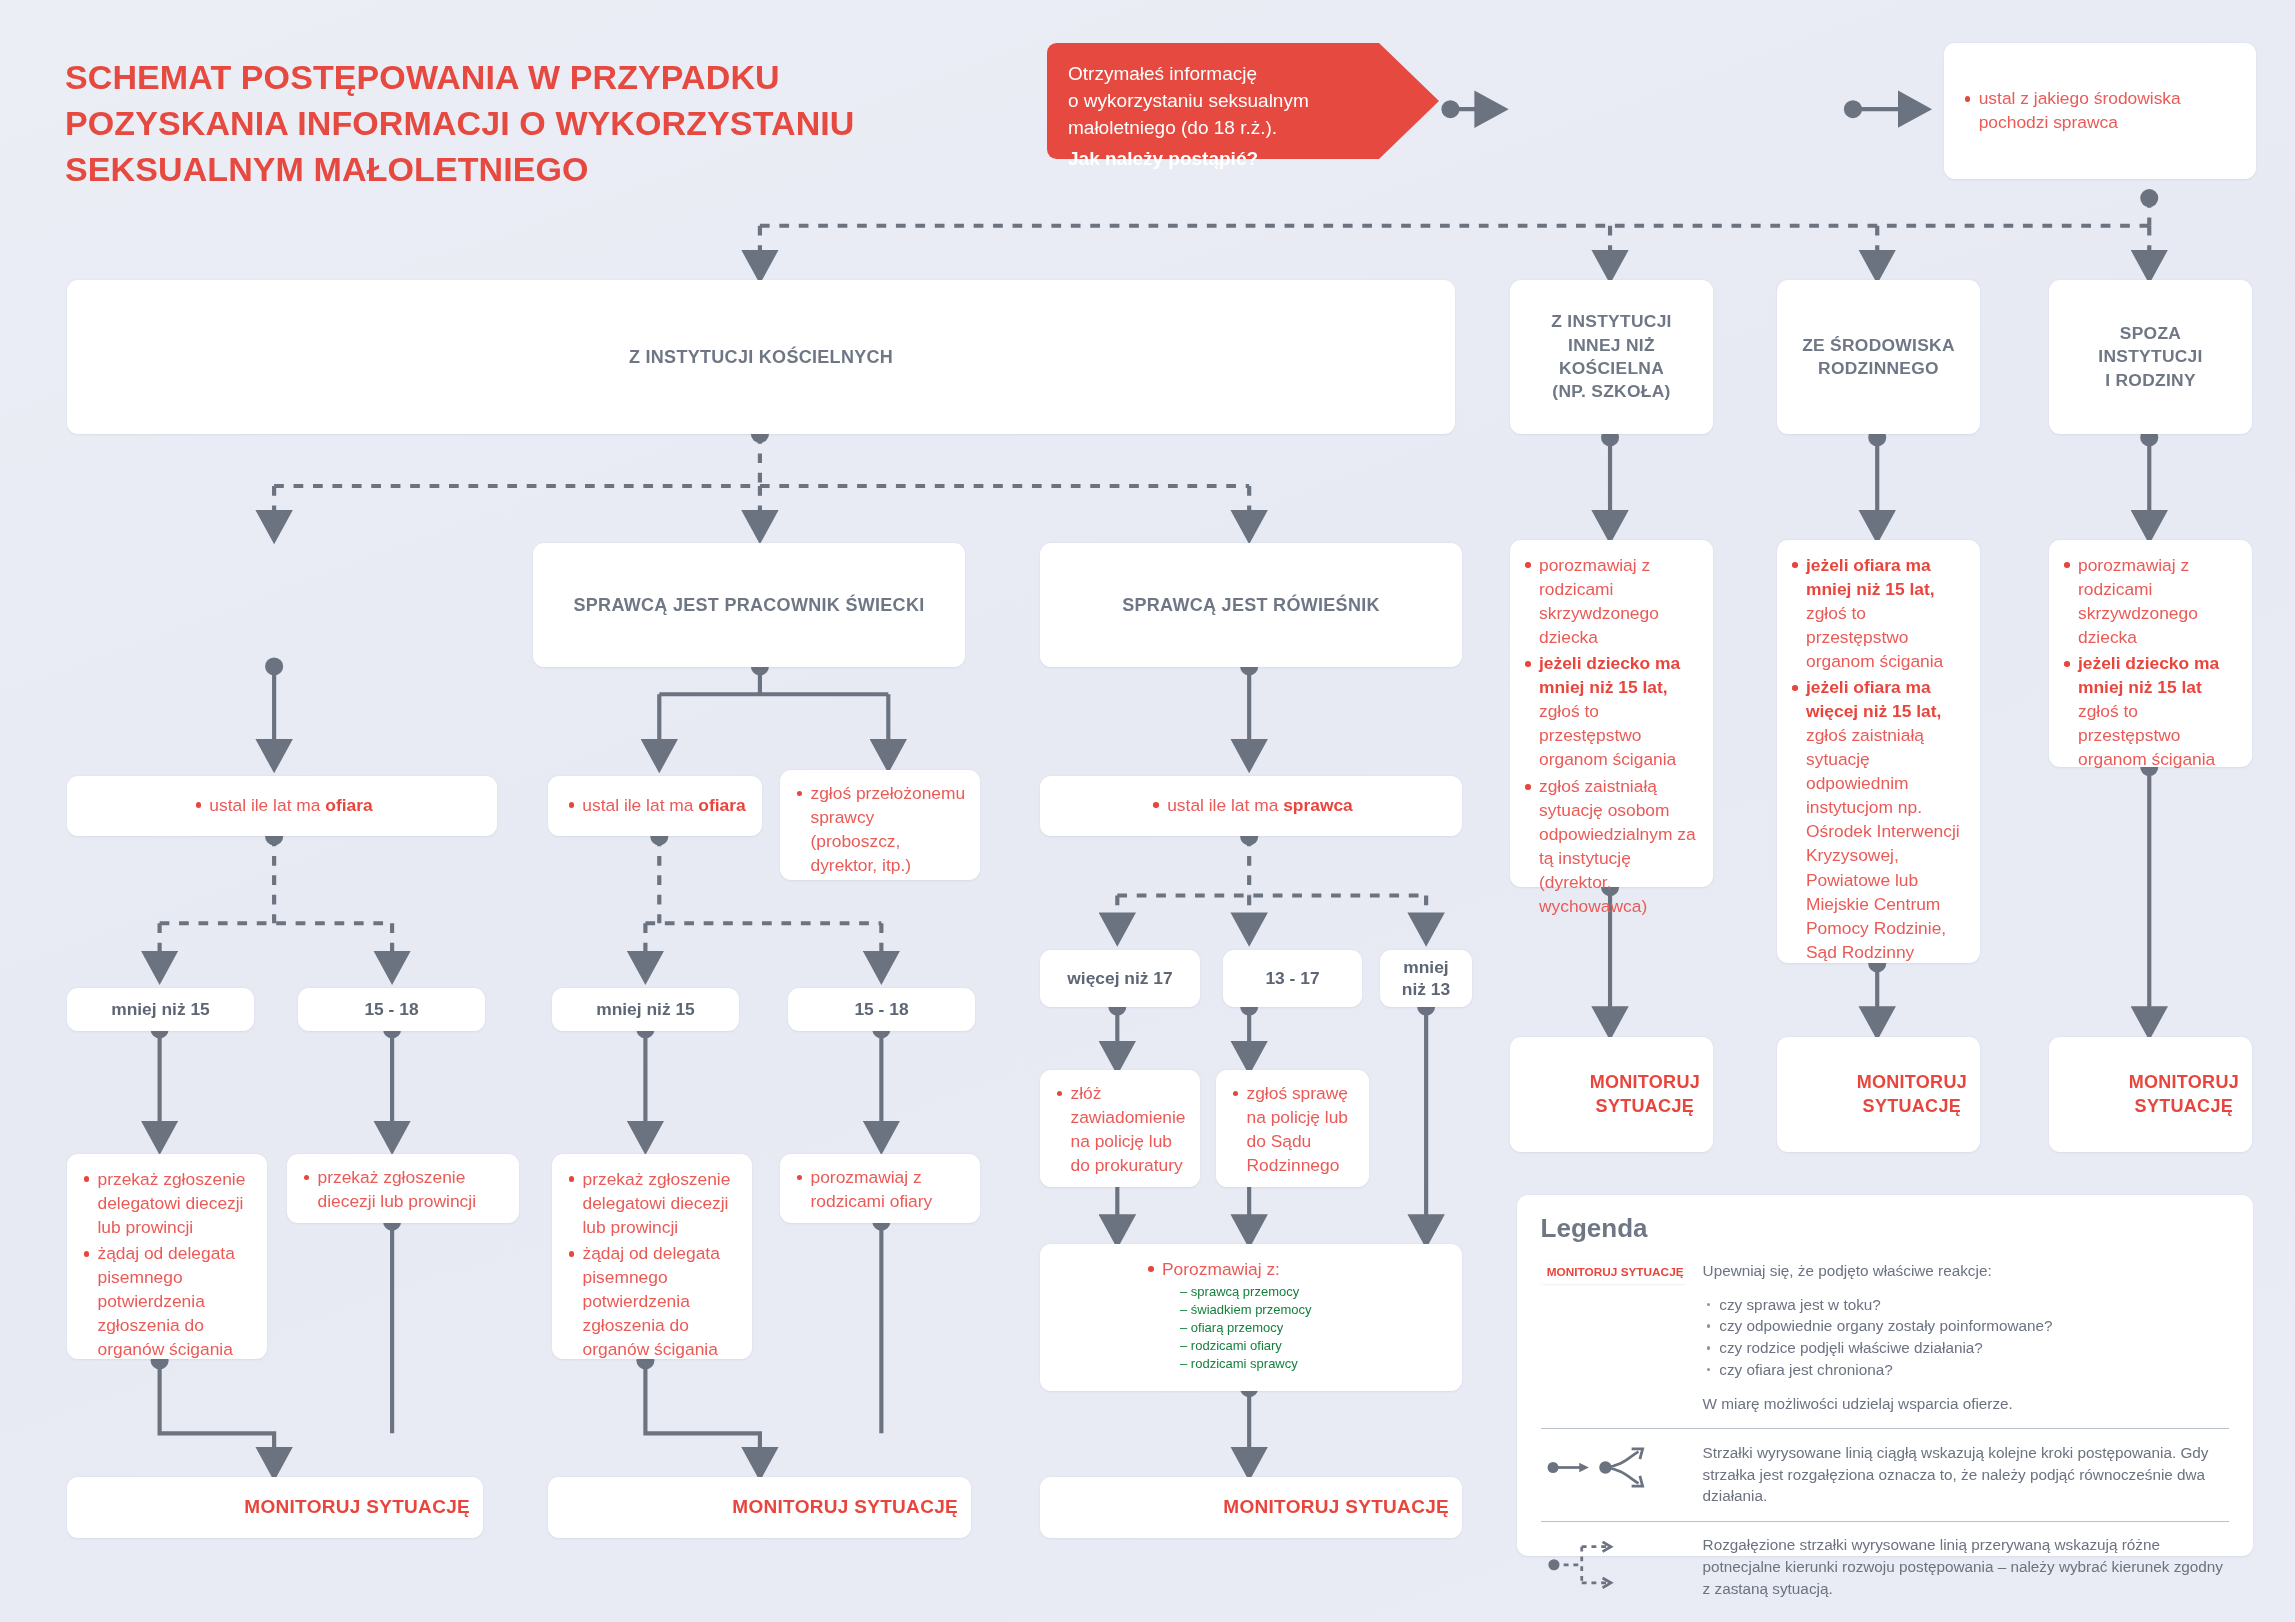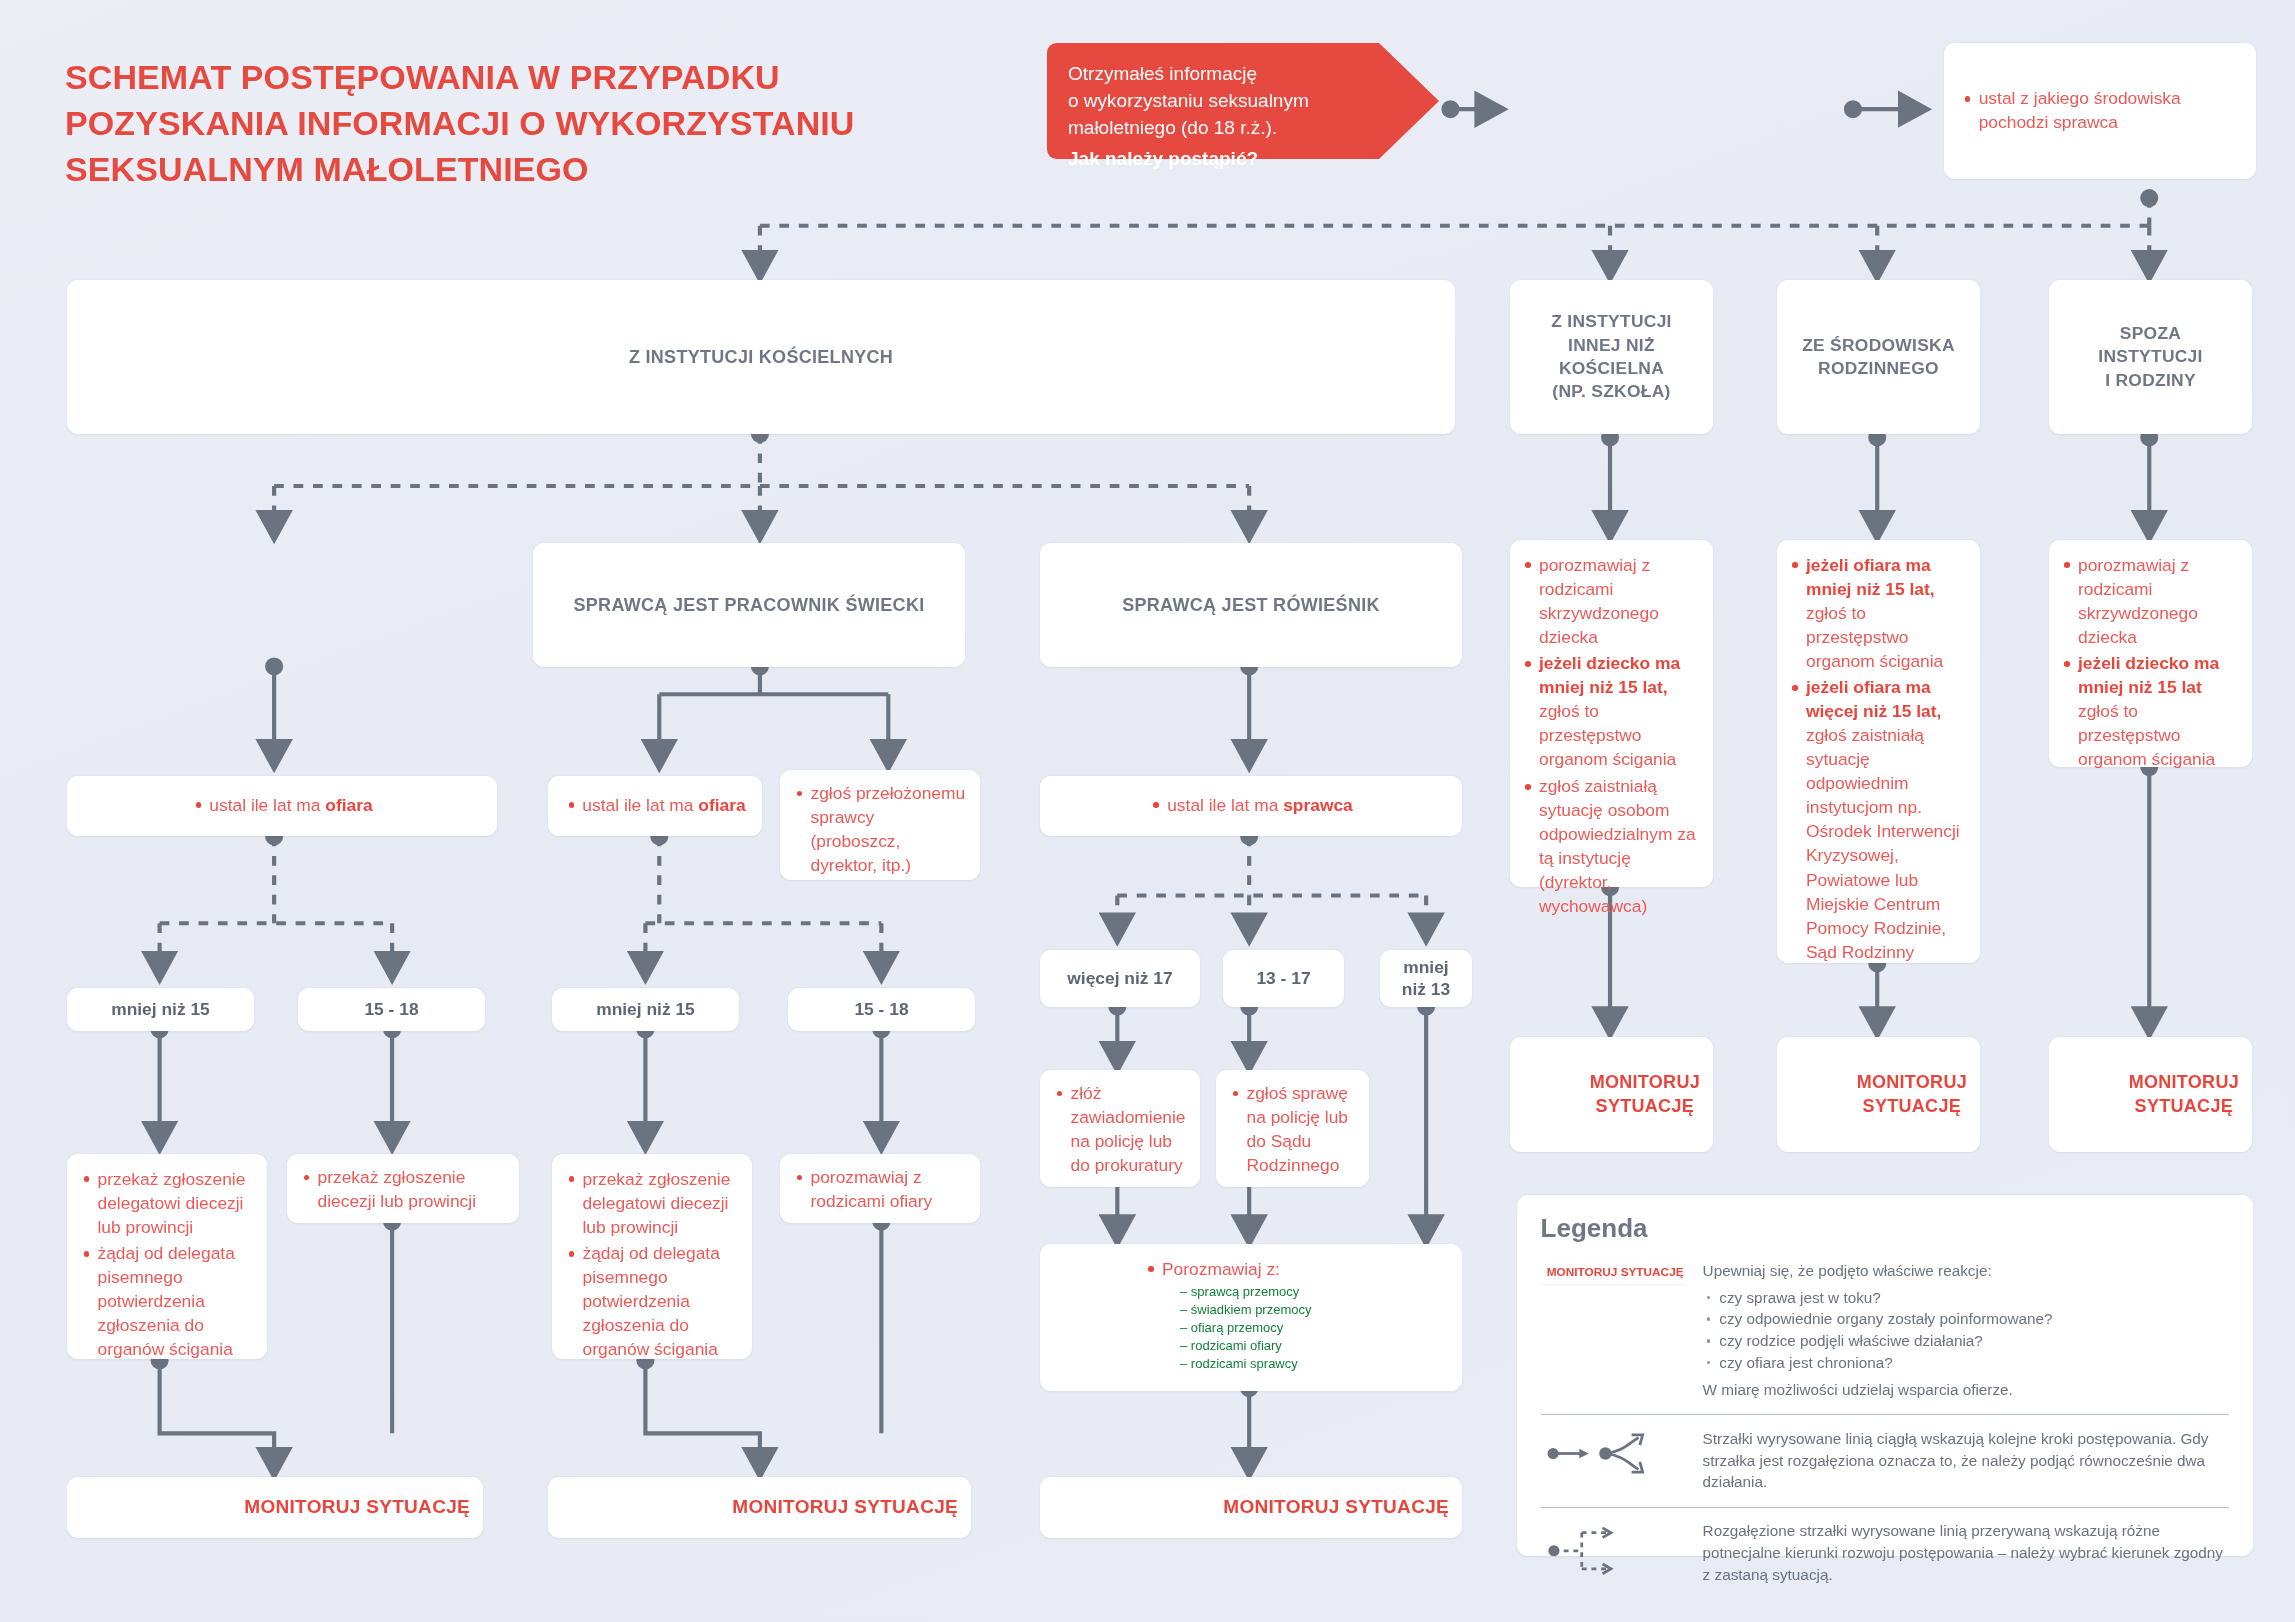--- a/index.html
+++ b/index.html
@@ -68,21 +68,21 @@
   .title {
     position:absolute; color:#e5493f; font-weight:bold;
     font-size:34px; line-height:1.36; letter-spacing:0.1px;
   }
 
   
   .legend { padding:18px 23.6px; }
   .legend h2 { color:#6f7785; font-size:26px; font-weight:bold; margin-bottom:16px; }
   .legend .row { display:flex; gap:18px; align-items:flex-start; }
   .legend .txt { color:#6b7280; font-size:15.3px; line-height:1.42; }
-  .legend .txt ul { list-style:none; margin:5px 0; }
+  .legend .txt ul { list-style:none; margin:12px 0; }
   .legend .txt li { position:relative; padding-left:16.7px; }
   .legend .txt li::before {
     content:""; position:absolute; left:4.2px; top:.58em;
     width:3.5px; height:3.5px; border-radius:50%; background:#8b93a2;
   }
   .legend .chip {
     background:#fff; color:#e8453c; font-weight:bold; font-size:11.8px;
     padding:4.9px 6.2px; white-space:nowrap; flex:0 0 auto; width:144px; text-align:center;
     box-shadow:0 0.7px 1.4px rgba(80,90,130,.10); border-radius:2.8px;
   }
@@ -297,21 +297,21 @@
   <div class="card agebox" style="left:552px; top:988px; width:187px; height:43px;">
     <span>mniej niż 15</span>
   </div>
   <div class="card agebox" style="left:788px; top:988px; width:187px; height:43px;">
     <span>15 - 18</span>
   </div>
 
   <div class="card agebox" style="left:1040px; top:950px; width:160px; height:57px;">
     <span>więcej niż 17</span>
   </div>
-  <div class="card agebox" style="left:1223px; top:950px; width:121px; height:57px;">
+  <div class="card agebox" style="left:1223px; top:950px; width:139px; height:57px;">
     <span>13 - 17</span>
   </div>
   <div class="card agebox" style="left:1380px; top:950px; width:92px; height:57px; white-space:pre-line;">
     <span>mniej
 niż 13</span>
   </div>
 
   <div class="card blist" style="left:67px; top:1154px; width:200px; height:205px; padding:12.5px 12.5px;">
     <ul>
       <li>przekaż zgłoszenie delegatowi diecezji lub prowincji</li>

